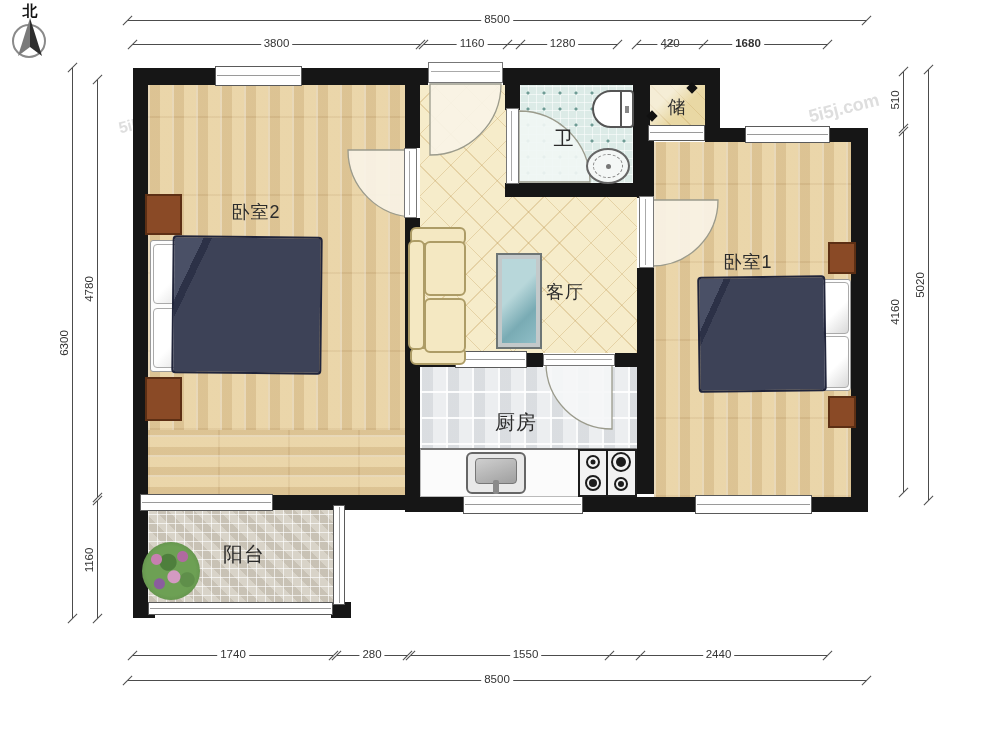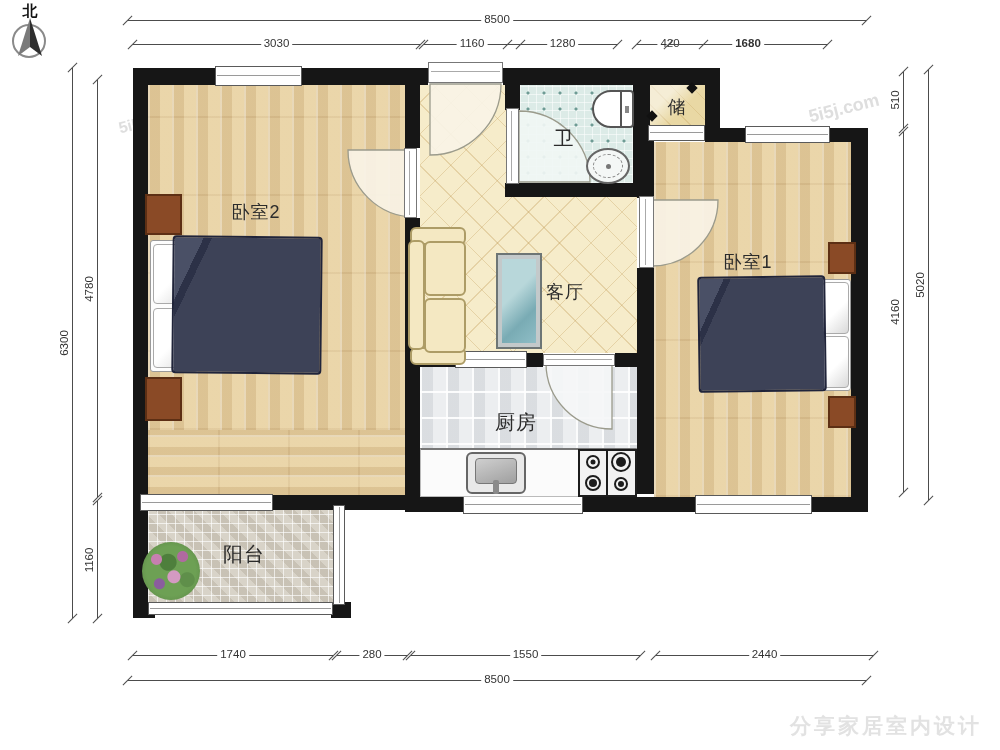--- a/index.html
+++ b/index.html
@@ -223,21 +223,21 @@
   <div class="room-label" style="left:748px;top:262px;">卧室1</div>
   <div class="room-label" style="left:516px;top:422px;font-size:20px;">厨房</div>
   <div class="room-label" style="left:564px;top:138px;font-size:20px;">卫</div>
   <div class="room-label" style="left:677px;top:107px;font-size:18px;">储</div>
   <div class="room-label" style="left:244px;top:554px;font-size:20px;text-align:right;">阳台</div>
 
   <div class="dimh" style="left:128px;top:20px;width:738px;">
       <span class="lbl">8500</span>
     </div>
   <div class="dimh" style="left:133px;top:44px;width:287px;">
-      <span class="lbl">3030</span>
+      <span class="lbl">3800</span>
     </div>
   <div class="dimh" style="left:424px;top:44px;width:96px;">
       <span class="lbl">1160</span>
     </div>
   <div class="dimh" style="left:508px;top:44px;width:109px;">
       <span class="lbl">1280</span>
     </div>
   <div class="dimh" style="left:637px;top:44px;width:66px;">
       <span class="lbl">420</span>
     </div>
@@ -267,22 +267,21 @@
 
   <div class="dimh" style="left:133px;top:655px;width:200px;">
       <span class="lbl">1740</span>
     </div>
   <div class="dimh" style="left:337px;top:655px;width:70px;">
       <span class="lbl">280</span>
     </div>
   <div class="dimh" style="left:411px;top:655px;width:229px;">
       <span class="lbl">1550</span>
     </div>
-  <div class="dimh" style="left:656px;top:655px;width:217px;">
+  <div class="dimh" style="left:610px;top:655px;width:217px;">
       <span class="lbl">2440</span>
     </div>
   <div class="dimh" style="left:128px;top:680px;width:738px;">
       <span class="lbl">8500</span>
     </div>
 
-  <div class="footer-wm" style="left:790px;top:712px;">分享家居室内设计</div>
 
 </div>
 
 </body></html>

